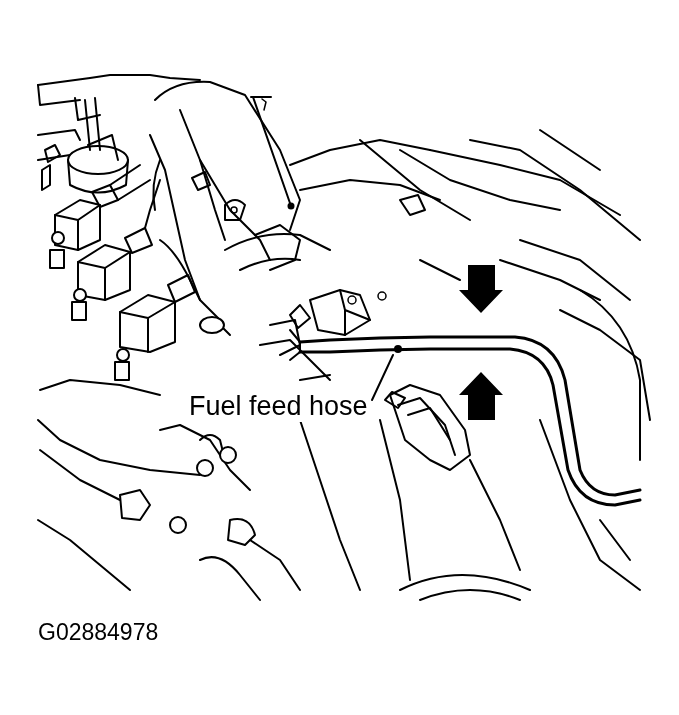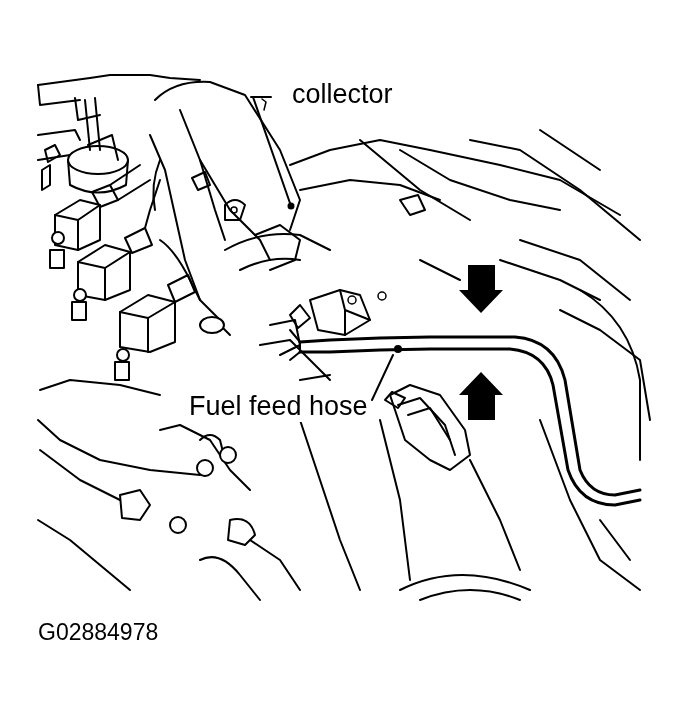--- a/index.html
+++ b/index.html
@@ -165,18 +165,17 @@
 
   <g>
     <path class="solid" d="M468 265 L495 265 L495 290 L503 290 L481 313 L459 290 L468 290 Z"></path>
   </g>
   <g>
     <path class="solid" d="M481 372 L503 395 L495 395 L495 420 L468 420 L468 395 L459 395 Z"></path>
   </g>
 </svg>
 
 <div class="label callout-intake">
-  <span>collector</span>
 </div>
 
 <div class="label callout-fuel">Fuel feed hose</div>
 
 <div class="label figure-id">G02884978</div>
 
 </body></html>

